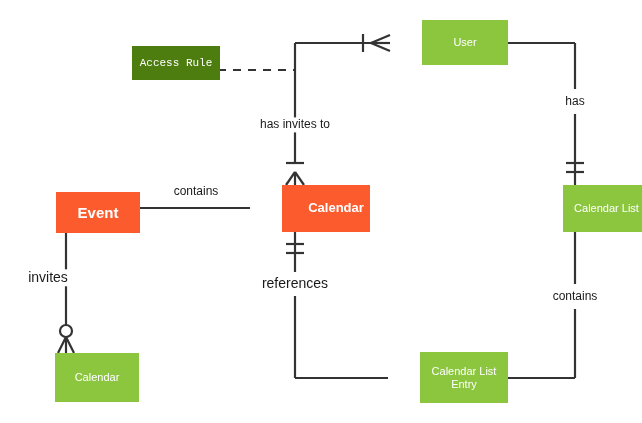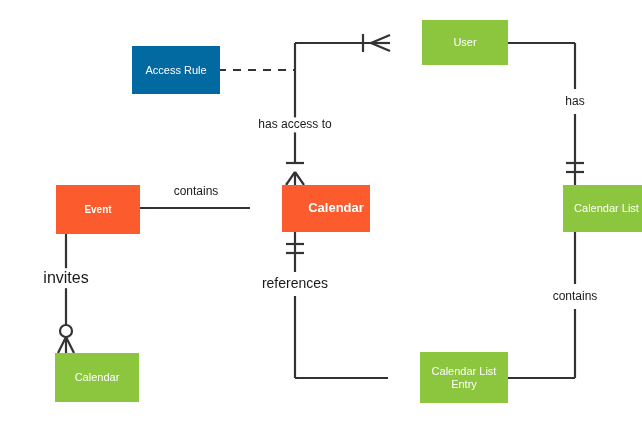--- a/index.html
+++ b/index.html
@@ -125,29 +125,29 @@
       <g>
         <line x1="497" y1="369" x2="497" y2="387"></line>
         <line x1="489" y1="378" x2="476" y2="370"></line>
         <line x1="489" y1="378" x2="476" y2="386"></line>
         <line x1="489" y1="378" x2="476" y2="378"></line>
       </g>
 
     </g>
   </svg>
 
-  <div class="entity-box" style="left:24px; top:185px; width:84px; height:49px; background:#fc5b2d; font-size:10px; font-weight:bold;">
+  <div class="entity-box" style="left:24px; top:192px; width:84px; height:41px; background:#fc5b2d; font-size:15px; font-weight:bold;">
     <span class="entity-label">Event</span>
   </div>
 
   <div class="entity-box" style="left:250px; top:185px; width:88px; height:47px; background:#fc5b2d; font-size:13px; font-weight:bold;padding-left:20px;">
     <span class="entity-label">Calendar</span>
   </div>
 
-  <div class="entity-box" style="left:100px; top:46px; width:88px; height:48px; background:#0369a1; font-size:11px;">
+  <div class="entity-box" style="left:100px; top:46px; width:88px; height:34px; background:#4d7c0f; font-size:11px;font-family:Liberation Mono, monospace;">
     <span class="entity-label">Access Rule</span>
   </div>
 
   <div class="entity-box" style="left:390px; top:20px; width:86px; height:45px; background:#8cc63f; font-size:11px;">
     <span class="entity-label">User</span>
   </div>
 
   <div class="entity-box" style="left:531px; top:185px; width:87px; height:47px; background:#8cc63f; font-size:11px;">
     <span class="entity-label">Calendar List</span>
   </div>
@@ -156,23 +156,23 @@
     <span class="entity-label">Calendar</span>
   </div>
 
   <div class="entity-box" style="left:388px; top:352px; width:88px; height:51px; background:#8cc63f; font-size:11px;">
     <span class="entity-label">Calendar List
 Entry</span>
   </div>
 
   <div class="edge-label" style="left:196px; top:192px; font-size:12px;">contains</div>
 
-  <div class="edge-label" style="left:66px; top:278px; font-size:16px;text-align:center;">invites</div>
+  <div class="edge-label" style="left:48px; top:278px; font-size:14px;text-align:center;">invites</div>
 
-  <div class="edge-label" style="left:295px; top:125px; font-size:12px;">has access to</div>
+  <div class="edge-label" style="left:295px; top:125px; font-size:12px;">has invites to</div>
 
   <div class="edge-label" style="left:575px; top:102px; font-size:12px;">has</div>
 
   <div class="edge-label" style="left:295px; top:284px; font-size:14px;">references</div>
 
   <div class="edge-label" style="left:575px; top:297px; font-size:12px;">contains</div>
 
 </div>
 
 </body></html>

